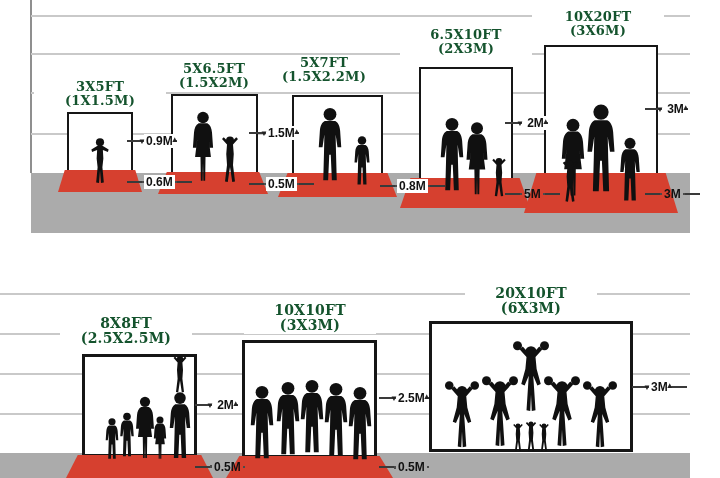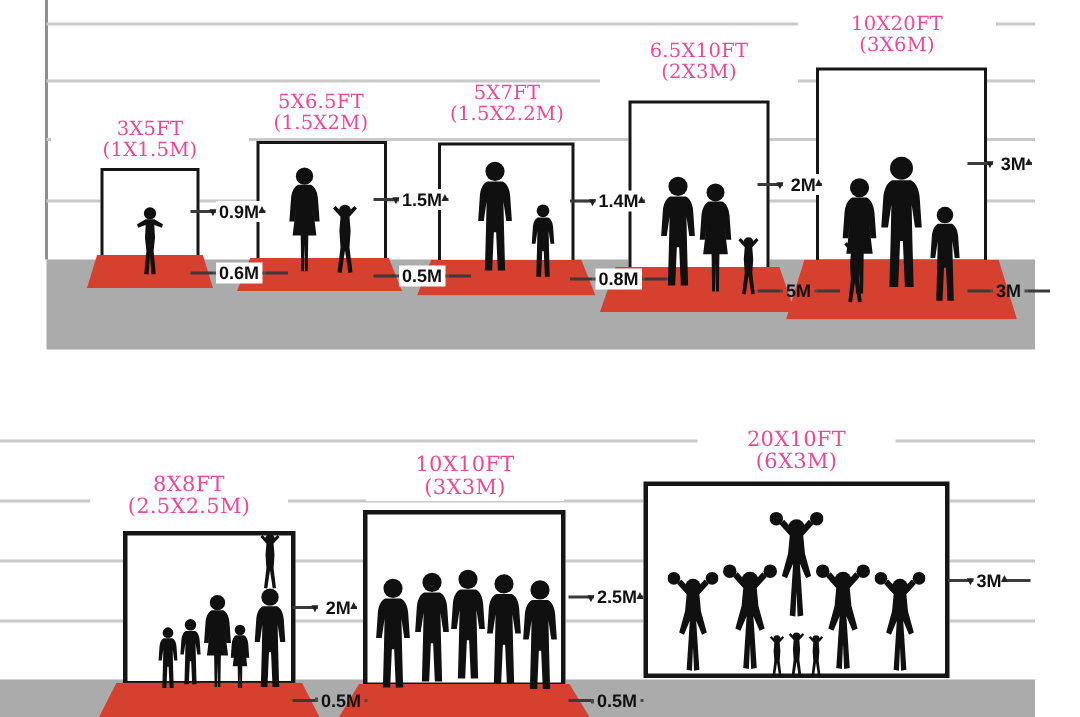--- a/index.html
+++ b/index.html
@@ -10,21 +10,21 @@
   .hl{position:absolute;height:2px;background:#c9c9c9;}
   .vl{position:absolute;width:2px;background:#8f8f8f;}
   .ground{position:absolute;background:#ababab;}
   
   .frame{position:absolute;background:#fff;border:2px solid #161616;box-sizing:border-box;z-index:2;}
   .frame.bold{border-width:3px;}
   .carpet{position:absolute;background:#d6402f;z-index:3;
           clip-path:polygon(8% 0,92% 0,100% 100%,0 100%);}
   
   .ttl{position:absolute;width:132px;transform:translateX(-50%);text-align:center;z-index:5;
-       font-family:"DejaVu Serif",serif;font-weight:normal;color:#ec4899;background:#fff;line-height:1.1;}
+       font-family:"DejaVu Serif",serif;font-weight:bold;color:#14532d;background:#fff;line-height:1.1;}
   .ttl div{font-size:13px;letter-spacing:.2px;}
   .ttl.big div{font-size:14px;}
   
   .dim{position:absolute;display:flex;flex-direction:row;align-items:center;
        width:46px;transform:translateX(-23px);z-index:6;}
   .dcap{width:15px;height:2px;background:#3a3a3a;flex:none;}
   .dseg{flex:1;width:0;border-left:2px dashed #4a4a4a;position:relative;min-height:2px;}
   .dseg.fix{flex:none;height:3px;}
   .darr-down:after{content:"▼";position:absolute;left:-6px;bottom:-4px;font-size:8px;color:#222;line-height:1;}
   .darr-up:before{content:"▲";position:absolute;left:-6px;top:-4px;font-size:8px;color:#222;line-height:1;}
@@ -104,32 +104,26 @@
       <div class="dseg darr-up"></div>
     </div>
     <div class="dim" style="left:272px;top:172px;height:24px;">
       <div class="dcap"></div>
       <div class="dseg"></div>
       <div class="dlab chip">0.5M</div>
       <div class="dseg"></div>
       <div class="dcap"></div>
     </div>
 
-    <div class="ttl" style="left:338px;top:56px;text-align:center;">
+    <div class="ttl" style="left:324px;top:56px;text-align:center;">
       <div>5X7FT</div>
       <div>(1.5X2.2M)</div>
     </div>
     <div class="frame" style="left:292px;top:95px;width:91px;height:88px;"></div>
     <div class="carpet" style="left:278px;top:173px;width:119px;height:24px;"></div>
-    <div class="dim" style="left:403px;top:95px;height:78px;">
-      <div class="dcap"></div>
-      <div class="dseg darr-down"></div>
-      <div class="dlab chip">1.4M</div>
-      <div class="dseg darr-up"></div>
-    </div>
     <div class="dim" style="left:403px;top:173px;height:26px;">
       <div class="dcap"></div>
       <div class="dseg"></div>
       <div class="dlab chip">0.8M</div>
       <div class="dseg"></div>
       <div class="dcap"></div>
     </div>
 
     <div class="ttl" style="left:466px;top:28px;">
       <div>6.5X10FT</div>

